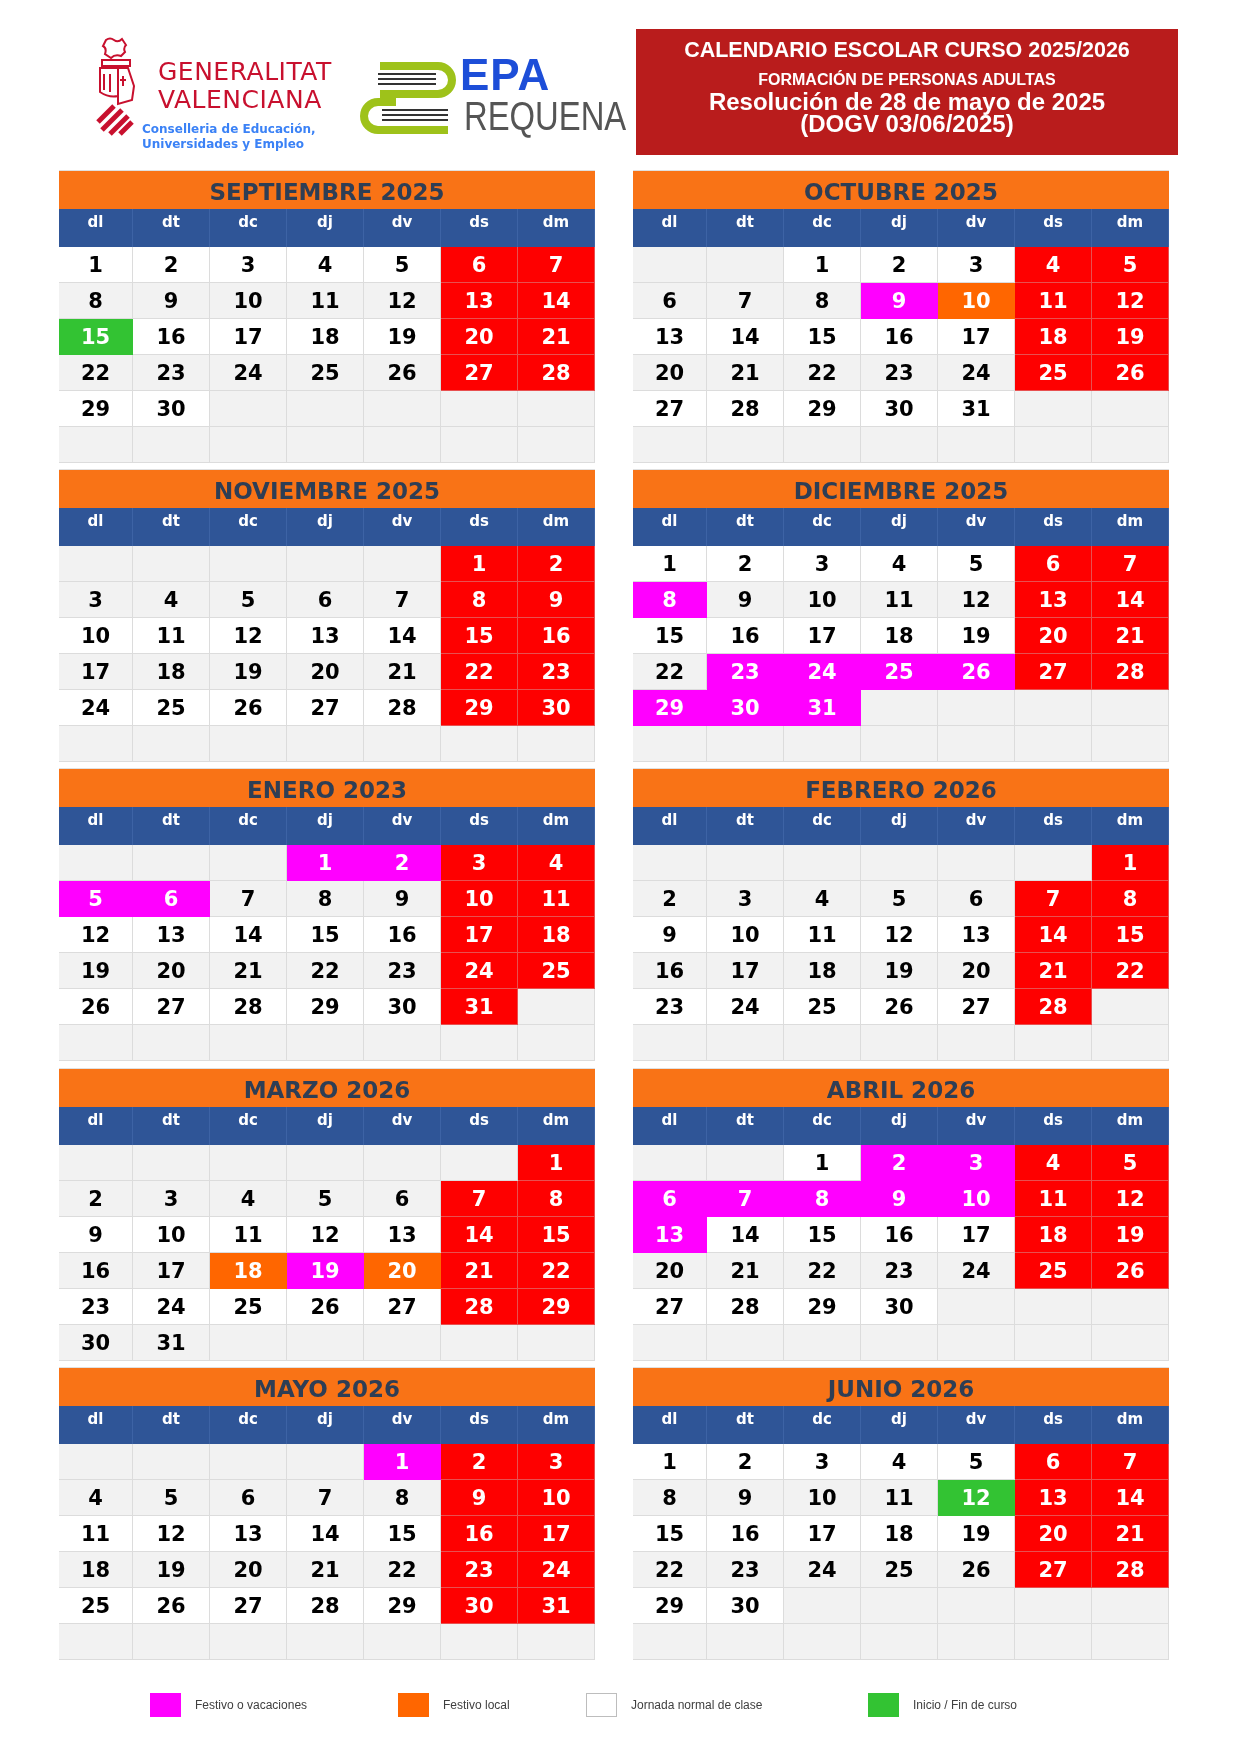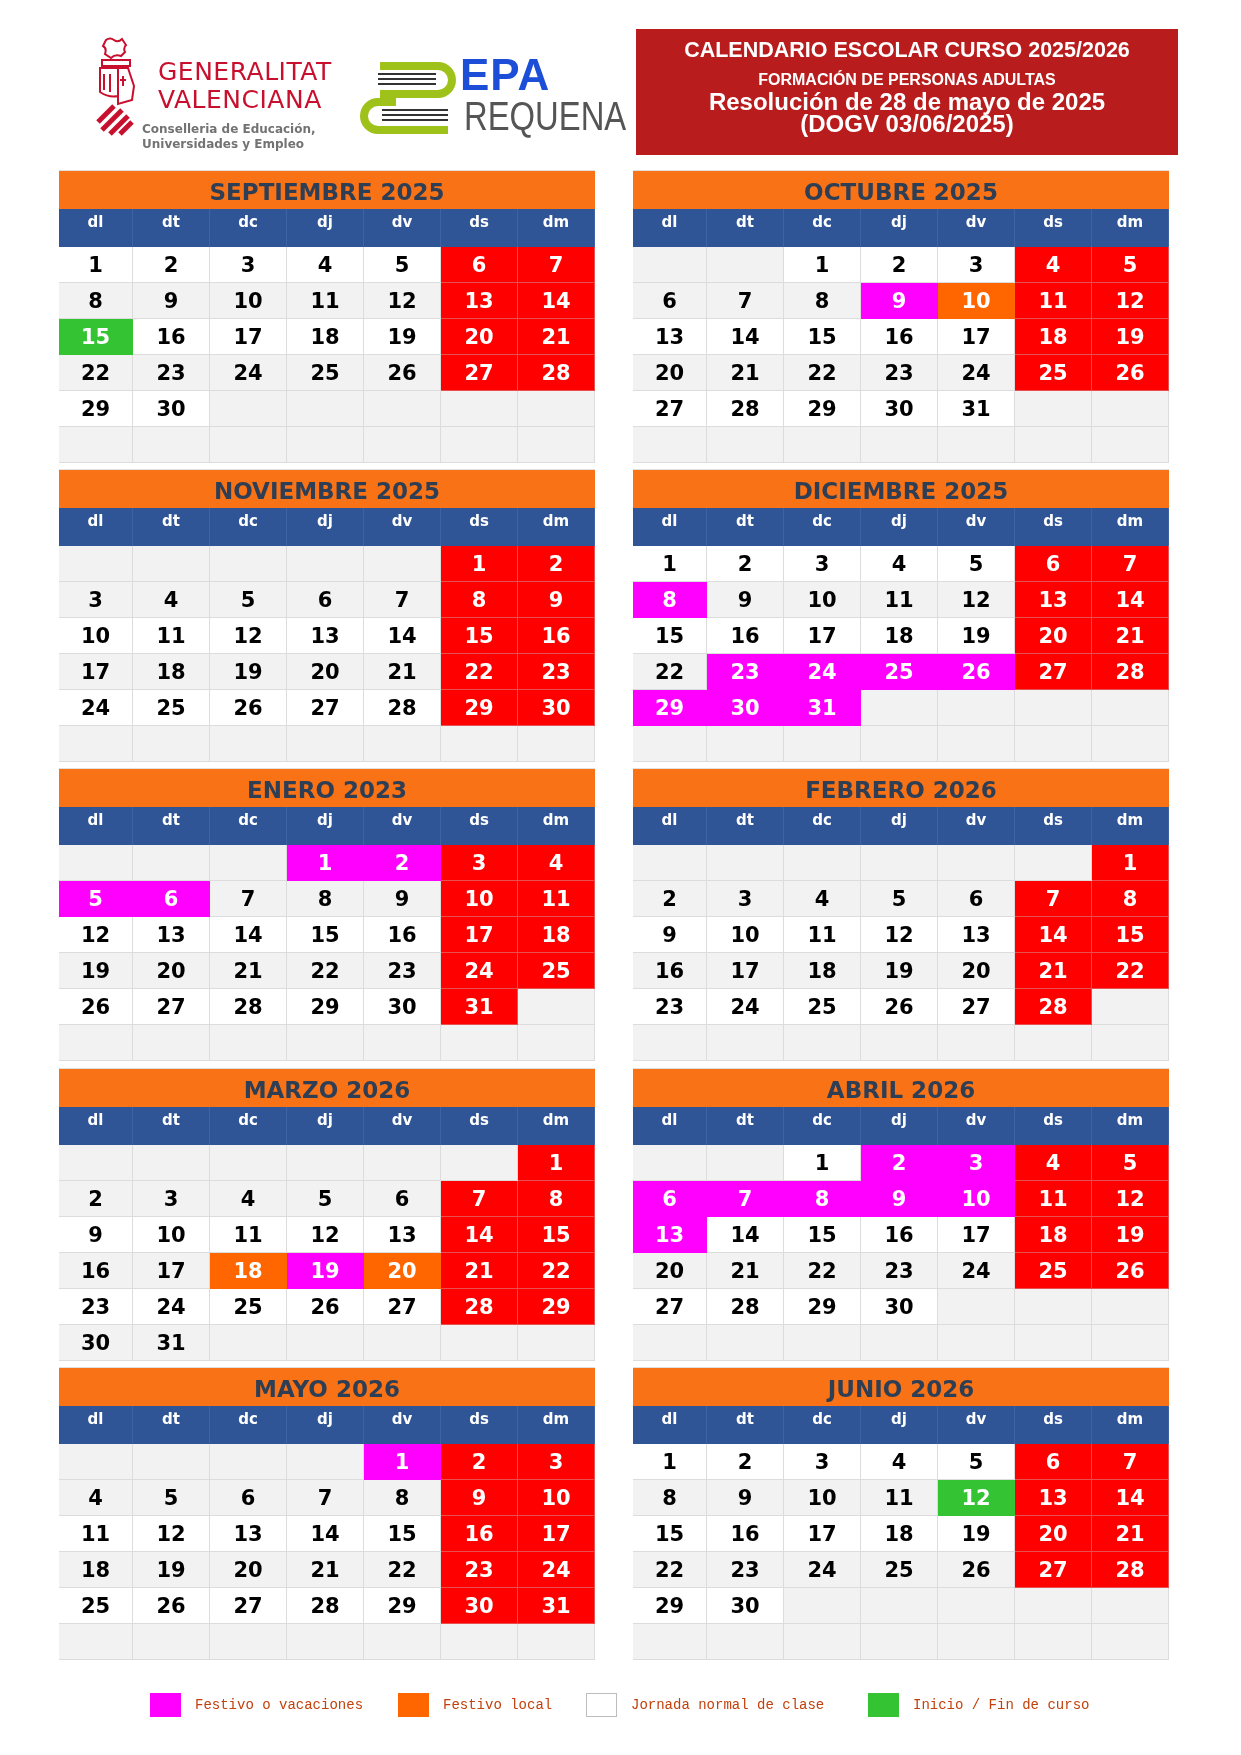--- a/index.html
+++ b/index.html
@@ -3,21 +3,21 @@
 <meta charset="utf-8">
 <style>
   html, body { margin: 0; padding: 0; background: #ffffff; }
   body { width: 1241px; height: 1755px; position: relative; overflow: hidden;
          font-family: "DejaVu Sans", "Liberation Sans", sans-serif; }
   .header { position: absolute; left: 0; top: 0; width: 1241px; height: 160px; }
   .gv-logo { position: absolute; left: 92px; top: 36px; width: 240px; height: 120px; }
   .gv-shield { position: absolute; left: 0; top: 0; width: 46px; height: 100px; }
   .gv-text1 { position: absolute; left: 66px; top: 22px; font-family: "DejaVu Sans", sans-serif;
               color: #c8102e; font-size: 25px; letter-spacing: 0.5px; line-height: 28px; }
-  .gv-text2 { position: absolute; left: 50px; top: 86px; color: #737373; font-size: 12px; line-height: 15px; font-weight: bold; }
+  .gv-text2 { position: absolute; left: 50px; top: 86px; color: #3b82f6; font-size: 12px; line-height: 15px; font-weight: bold; }
   .epa-logo { position: absolute; left: 360px; top: 58px; width: 240px; height: 88px; }
   .epa-big { position: absolute; left: 100px; top: -8px; font-family: "Liberation Sans", sans-serif;
              font-weight: bold; font-size: 44px; color: #1d4ed8; letter-spacing: 1px; }
   .epa-small { position: absolute; left: 104px; top: 36px; font-family: "Liberation Sans", sans-serif;
                font-size: 40px; color: #555; transform: scaleX(0.82); transform-origin: left; letter-spacing: 0px; }
   .title-box { position: absolute; left: 636px; top: 29px; width: 542px; height: 126px;
                background: #b91c1c; color: #fff; text-align: center;
                font-family: "Liberation Sans", sans-serif; font-weight: bold; }
   .title-box .t1 { font-size: 21.5px; margin-top: 8px; line-height: 26px; }
   .title-box .t2 { font-size: 16px; line-height: 22px; margin-top: 6px; }
@@ -36,21 +36,21 @@
   .row-odd .cell { background: #f2f2f2; }
   .grid .cell.w { background: #fe0000; color: #fff; border-color: #e85050; }
   .grid .cell.f { background: #ff00ff; color: #fff; border-color: #ff00ff; }
   .grid .cell.l { background: #ff6600; color: #fff; border-color: #ff6600; }
   .grid .cell.i { background: #33c333; color: #fff; border-color: #33c333; }
   .grid .cell.e { background: #f2f2f2; }
 
   .legend { position: absolute; left: 150px; top: 1692px; width: 960px; height: 40px; }
   .legend-item { position: absolute; top: 0; height: 26px; display: flex; align-items: center; }
   .swatch { width: 31px; height: 24px; box-sizing: border-box; margin-right: 14px; }
-  .legend-label { font-family: Liberation Mono, monospace; font-size: 14px; color: #c2410c; }
+  .legend-label { font-family: Liberation Sans, sans-serif; font-size: 12px; color: #404040; }
 </style>
 </head>
 <body>
 
 <div class="header">
   <div class="gv-logo">
     <svg class="gv-shield" viewBox="0 0 46 100">
       <g fill="none" stroke="#c8102e" stroke-width="2">
         <path d="M14 4 q4 -3 8 0 q4 3 8 -1 l4 6 q-3 3 -1 7 l-4 4 q-6 -2 -10 2 l-6 -4 q2 -6 -2 -8 z"></path>
         <path d="M10 24 h28 v6 h-28 z"></path>

